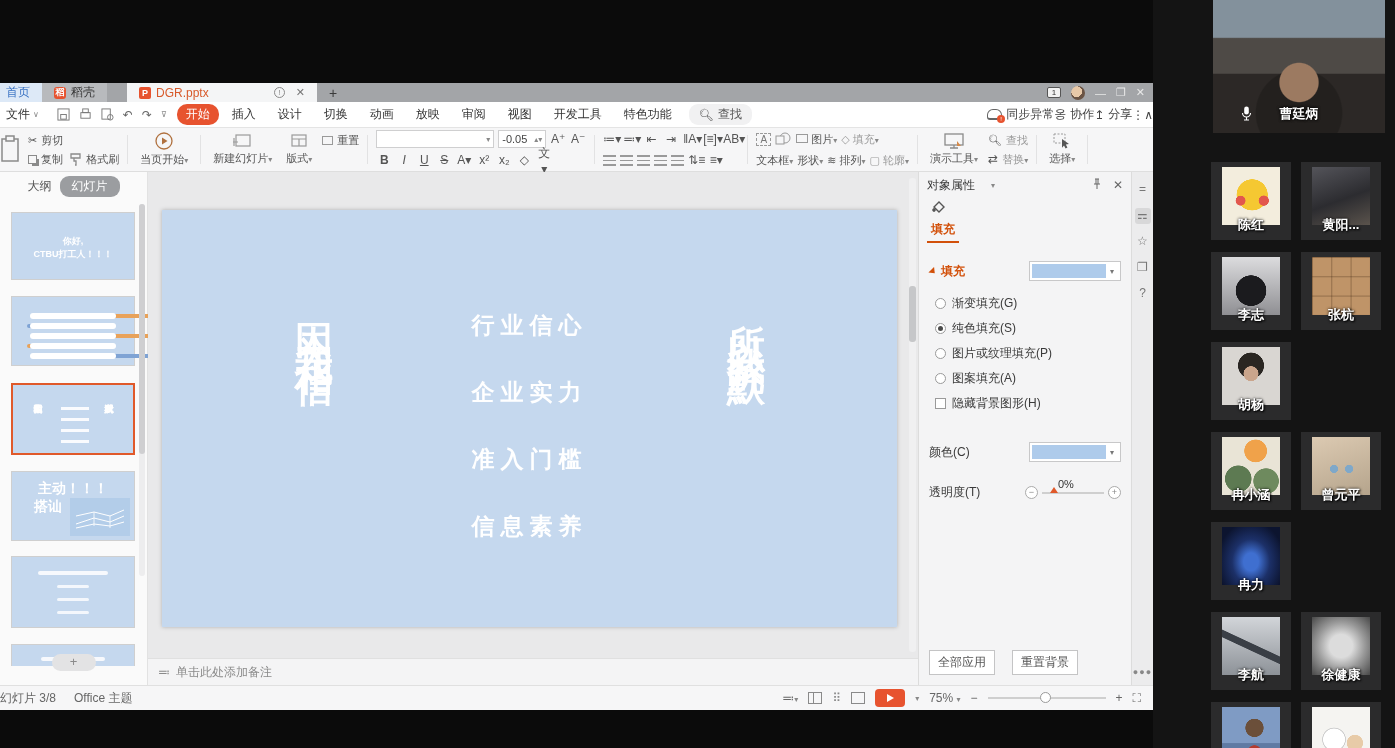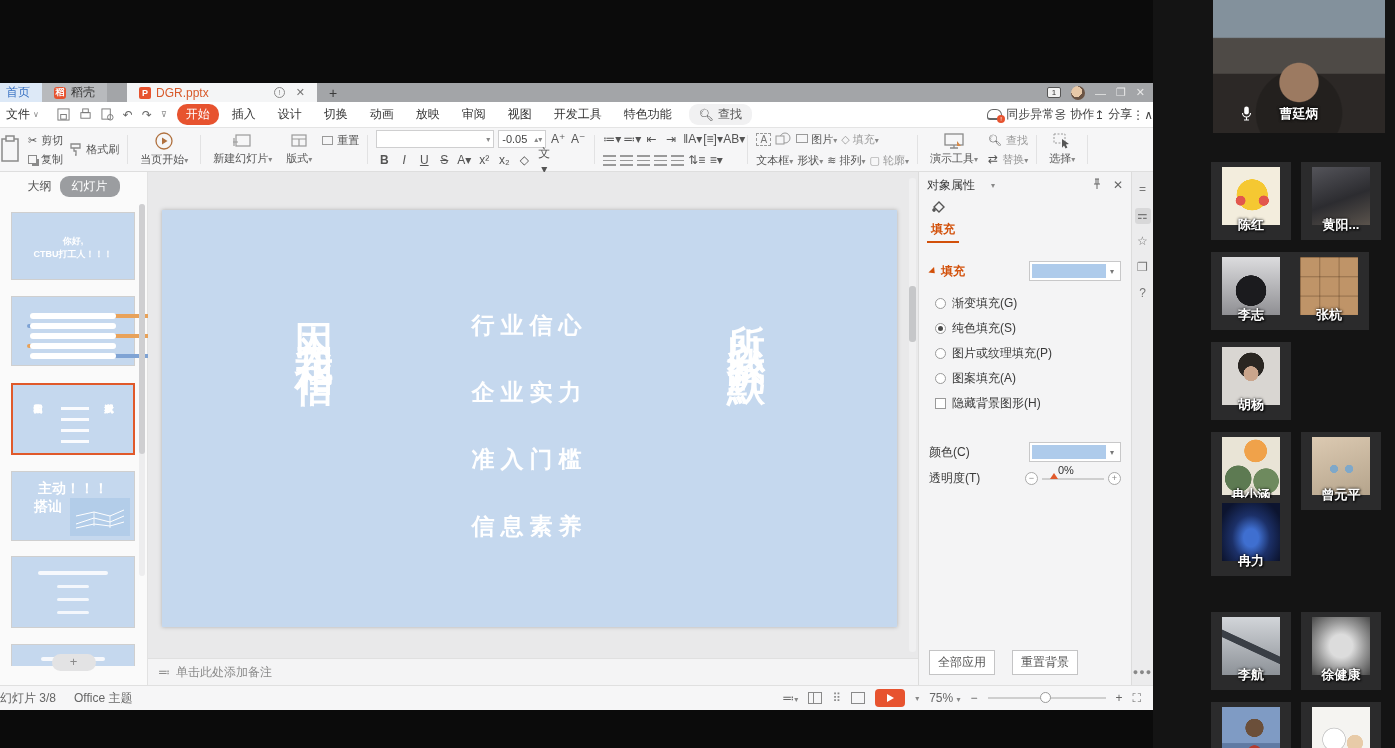--- a/index.html
+++ b/index.html
@@ -248,21 +248,21 @@
         <div class="stack2">
           <div class="trow">
               <span>✂</span>
               <span>剪切</span>
             </div>
           <div class="trow">
               <span class="gico" style="border:1px solid #8a8a8a; width:9px; height:9px; box-shadow:3px 3px 0 -1px #8a8a8a;"></span>
               <span>复制</span>
             </div>
         </div>
-        <div class="stack2" style="justify-content:center">
+        <div class="stack2" style="justify-content:flex-end">
           <div class="trow">
             <svg width="13" height="13" viewBox="0 0 13 13">
                 <path d="M2 1 h9 v4 h-9 z M5 5 v3 h2 v4 h-1" fill="none" stroke="#8a8a8a" stroke-width="1.3"></path>
               </svg>
             <span>格式刷</span>
           </div>
         </div>
       </div>
       <div class="tsep"></div>
       <div class="tgroup">
@@ -530,21 +530,21 @@
               <span>隐藏背景图形(H)</span>
             </div>
         </div>
         <div class="p-row" style="margin-top:26px;">
           <span>颜色(C)</span>
           <span class="swatchbox">
               <span class="swatch"></span>
               <span class="dd">▾</span>
             </span>
         </div>
-        <div class="p-row" style="margin-top:8px;">
+        <div class="p-row" style="margin-top:22px;">
           <span>透明度(T)</span>
           <span class="slider-wrap">
             <span class="scircle">−</span>
             <span class="strack">
                 <span class="slabel">0%</span>
                 <span class="smark"></span>
               </span>
             <span class="scircle">+</span>
           </span>
         </div>
@@ -603,37 +603,37 @@
       <div class="pt-nm">陈红</div>
     </div>
     <div class="ptile" style="left:148px; top:162px;">
       <div class="pt-av av-photo-dark"></div>
       <div class="pt-nm">黄阳...</div>
     </div>
     <div class="ptile" style="left:58px; top:252px;">
       <div class="pt-av av-black-cat"></div>
       <div class="pt-nm">李志</div>
     </div>
-    <div class="ptile" style="left:136px; top:252px;">
+    <div class="ptile" style="left:148px; top:252px;">
       <div class="pt-av av-cats-grid"></div>
       <div class="pt-nm">张杭</div>
     </div>
     <div class="ptile" style="left:58px; top:342px;">
       <div class="pt-av av-portrait"></div>
       <div class="pt-nm">胡杨</div>
     </div>
     <div class="ptile" style="left:58px; top:432px;">
       <div class="pt-av av-illustration"></div>
       <div class="pt-nm">冉小涵</div>
     </div>
     <div class="ptile" style="left:148px; top:432px;">
       <div class="pt-av av-anime"></div>
       <div class="pt-nm">曾元平</div>
     </div>
-    <div class="ptile" style="left:58px; top:498px;">
+    <div class="ptile" style="left:58px; top:522px;">
       <div class="pt-av av-galaxy"></div>
       <div class="pt-nm">冉力</div>
     </div>
     <div class="ptile" style="left:58px; top:612px;">
       <div class="pt-av av-anime-gray"></div>
       <div class="pt-nm">李航</div>
     </div>
     <div class="ptile" style="left:148px; top:612px;">
       <div class="pt-av av-fisheye"></div>
       <div class="pt-nm">徐健康</div>

